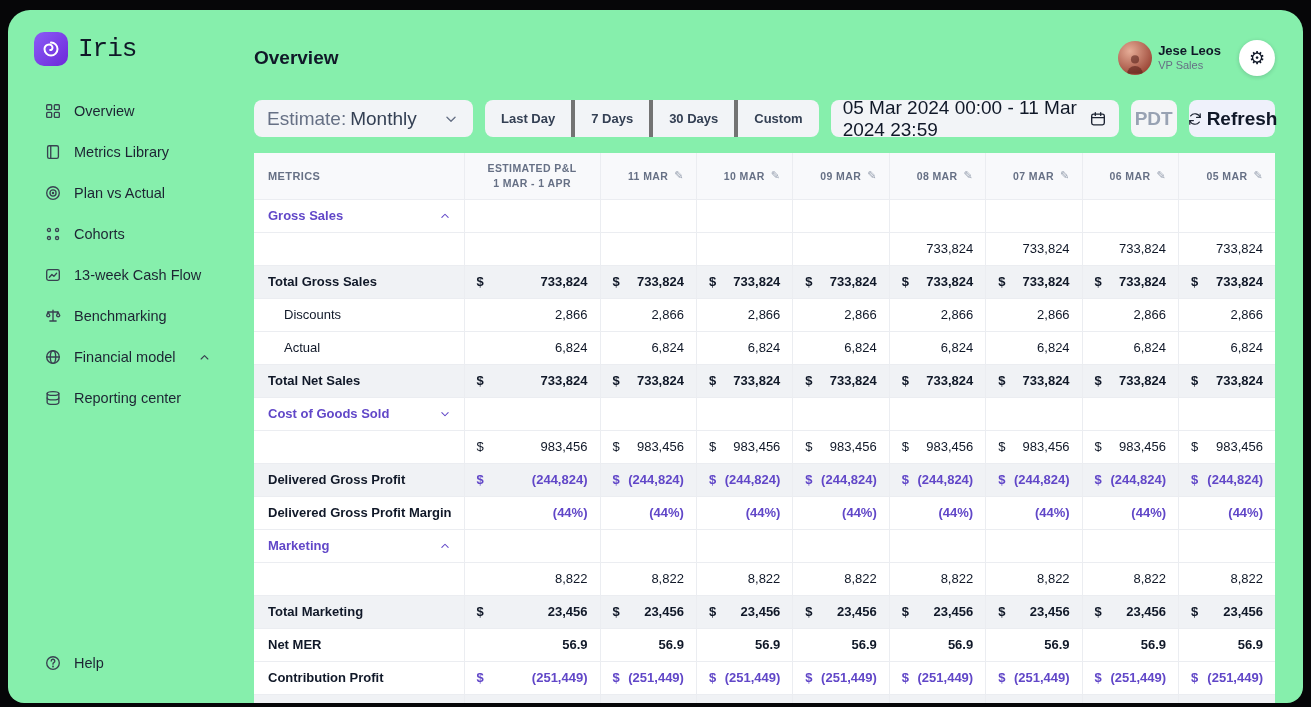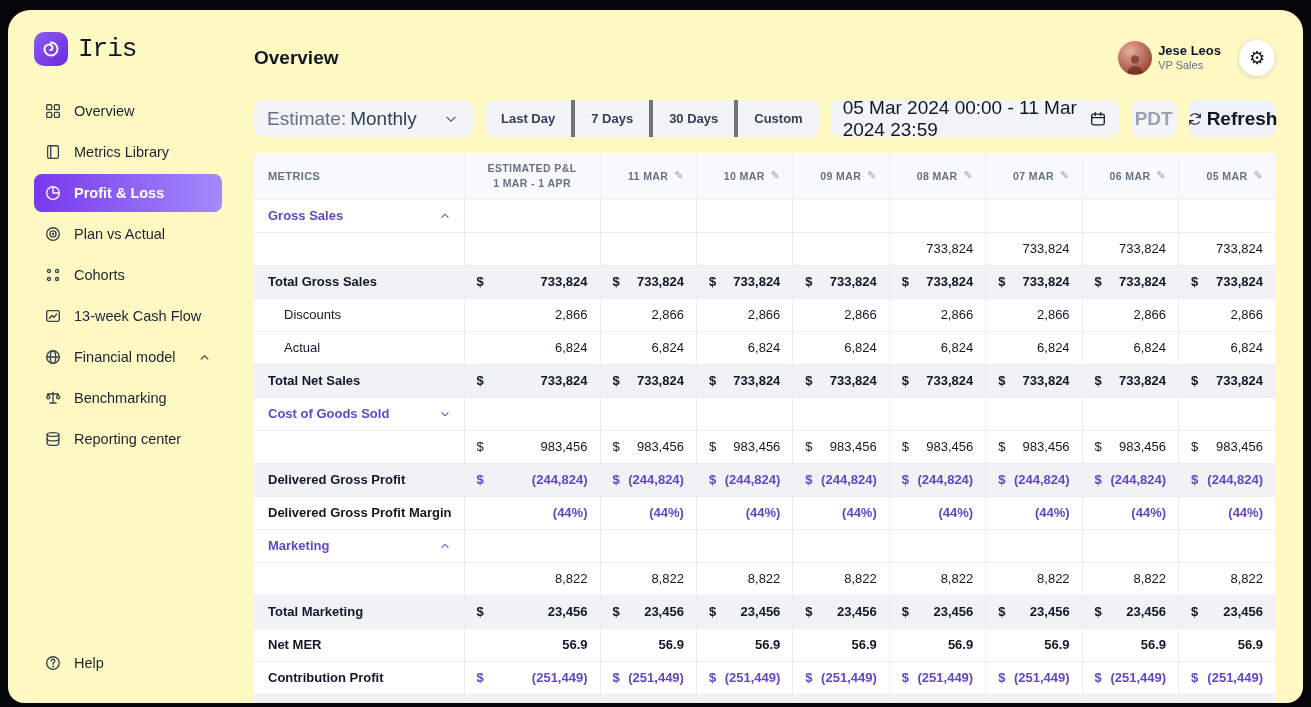--- a/index.html
+++ b/index.html
@@ -5,21 +5,21 @@
   * { box-sizing: border-box; margin: 0; padding: 0; }
   html,body { width:1311px; height:707px; }
   body {
     background:#060608;
     font-family:"Liberation Sans", sans-serif;
     position:relative;
     overflow:hidden;
   }
   .window {
     position:absolute; left:8px; top:10px; right:8px; bottom:4px;
-    background:#fef9c3; border-radius:22px 22px 16px 16px;
+    background:#86efac; border-radius:22px 22px 16px 16px;
     display:flex; overflow:hidden;
   }
   
   .sidebar { width:226px; flex:none; padding:22px 12px 18px 26px; display:flex; flex-direction:column; }
   .logo { display:flex; align-items:center; gap:10px; margin-bottom:26px; }
   .logo-mark {
     width:34px; height:34px; border-radius:10px;
     background:linear-gradient(135deg,#8B5CF6,#6D28D9);
     display:flex; align-items:center; justify-content:center; color:#fff;
   }
@@ -132,29 +132,20 @@
         </div>
         <div class="side-item">
           <span class="icon ">
             <svg viewBox="0 0 20 20">
               <rect x="4" y="3" width="12" height="14" rx="1.8"></rect>
               <path d="M7.5 3v14"></path>
             </svg>
           </span>
           <span class="side-label">Metrics Library</span>
         </div>
-        <div class="side-item active">
-          <span class="icon ">
-            <svg viewBox="0 0 20 20">
-              <circle cx="10" cy="10" r="7"></circle>
-              <path d="M10 3v7h7"></path>
-            </svg>
-          </span>
-          <span class="side-label">Profit &amp; Loss</span>
-        </div>
         <div class="side-item">
           <span class="icon ">
             <svg viewBox="0 0 20 20">
               <circle cx="10" cy="10" r="7"></circle>
               <circle cx="10" cy="10" r="3.4"></circle>
               <circle cx="10" cy="10" r="0.6"></circle>
             </svg>
           </span>
           <span class="side-label">Plan vs Actual</span>
         </div>
@@ -174,40 +165,40 @@
             <svg viewBox="0 0 20 20">
               <rect x="3" y="4" width="14" height="12" rx="2"></rect>
               <path d="M6 12.5l2.8-3 2.2 2 3-3.5"></path>
             </svg>
           </span>
           <span class="side-label">13-week Cash Flow</span>
         </div>
         <div class="side-item">
           <span class="icon ">
             <svg viewBox="0 0 20 20">
+              <path d="M10 3.5v12M6.5 15.5h7M4.5 5.5h11"></path>
+              <path d="M4.5 5.5L3 9.5a1.8 1.8 0 0 0 3.5 0zM15.5 5.5L14 9.5a1.8 1.8 0 0 0 3.5 0z"></path>
+            </svg>
+          </span>
+          <span class="side-label">Benchmarking</span>
+        </div>
+        <div class="side-item">
+          <span class="icon ">
+            <svg viewBox="0 0 20 20">
               <circle cx="10" cy="10" r="7"></circle>
               <ellipse cx="10" cy="10" rx="3" ry="7"></ellipse>
               <path d="M3 10h14"></path>
             </svg>
           </span>
           <span class="side-label">Financial model</span>
           <span class="icon side-chev">
             <svg viewBox="0 0 20 20">
               <path d="M5.5 12l4.5-4.5L14.5 12"></path>
             </svg>
           </span>
-        </div>
-        <div class="side-item">
-          <span class="icon ">
-            <svg viewBox="0 0 20 20">
-              <path d="M10 3.5v12M6.5 15.5h7M4.5 5.5h11"></path>
-              <path d="M4.5 5.5L3 9.5a1.8 1.8 0 0 0 3.5 0zM15.5 5.5L14 9.5a1.8 1.8 0 0 0 3.5 0z"></path>
-            </svg>
-          </span>
-          <span class="side-label">Benchmarking</span>
         </div>
         <div class="side-item">
           <span class="icon ">
             <svg viewBox="0 0 20 20">
               <ellipse cx="10" cy="5" rx="6.5" ry="2.1"></ellipse>
               <path d="M3.5 5v5c0 1.2 2.9 2.1 6.5 2.1s6.5-.9 6.5-2.1V5"></path>
               <path d="M3.5 10v5c0 1.2 2.9 2.1 6.5 2.1s6.5-.9 6.5-2.1v-5"></path>
             </svg>
           </span>
           <span class="side-label">Reporting center</span>

